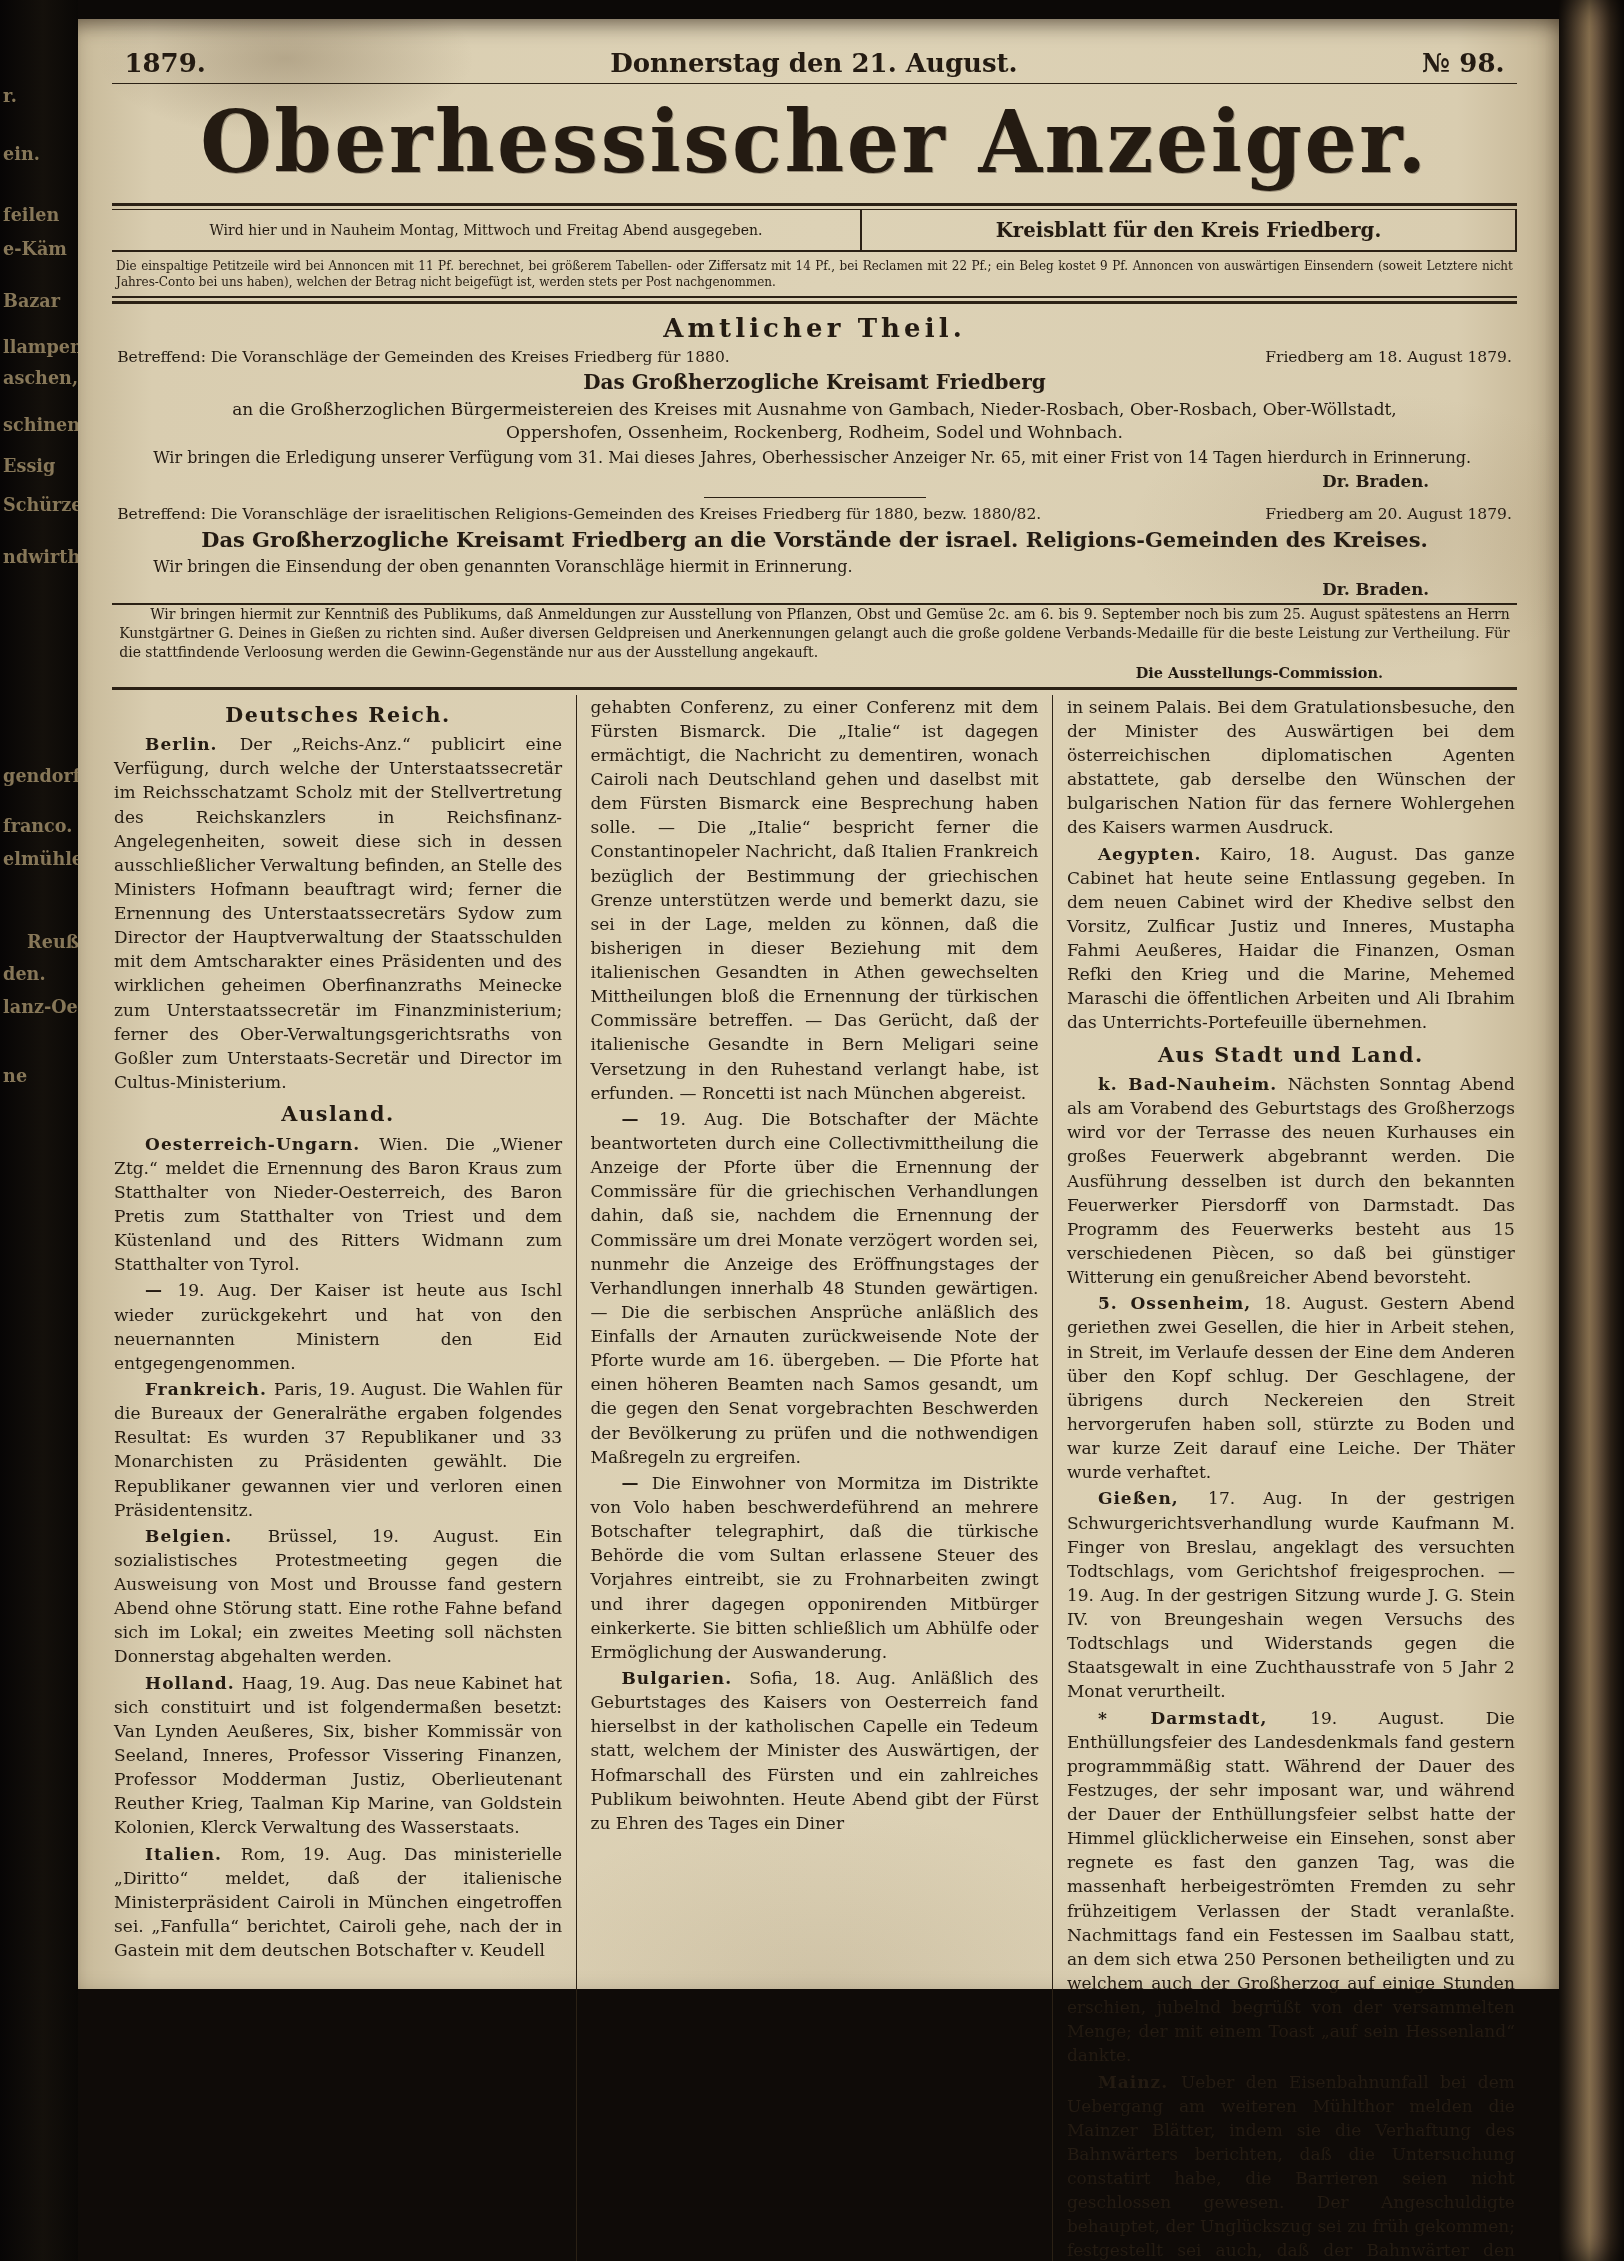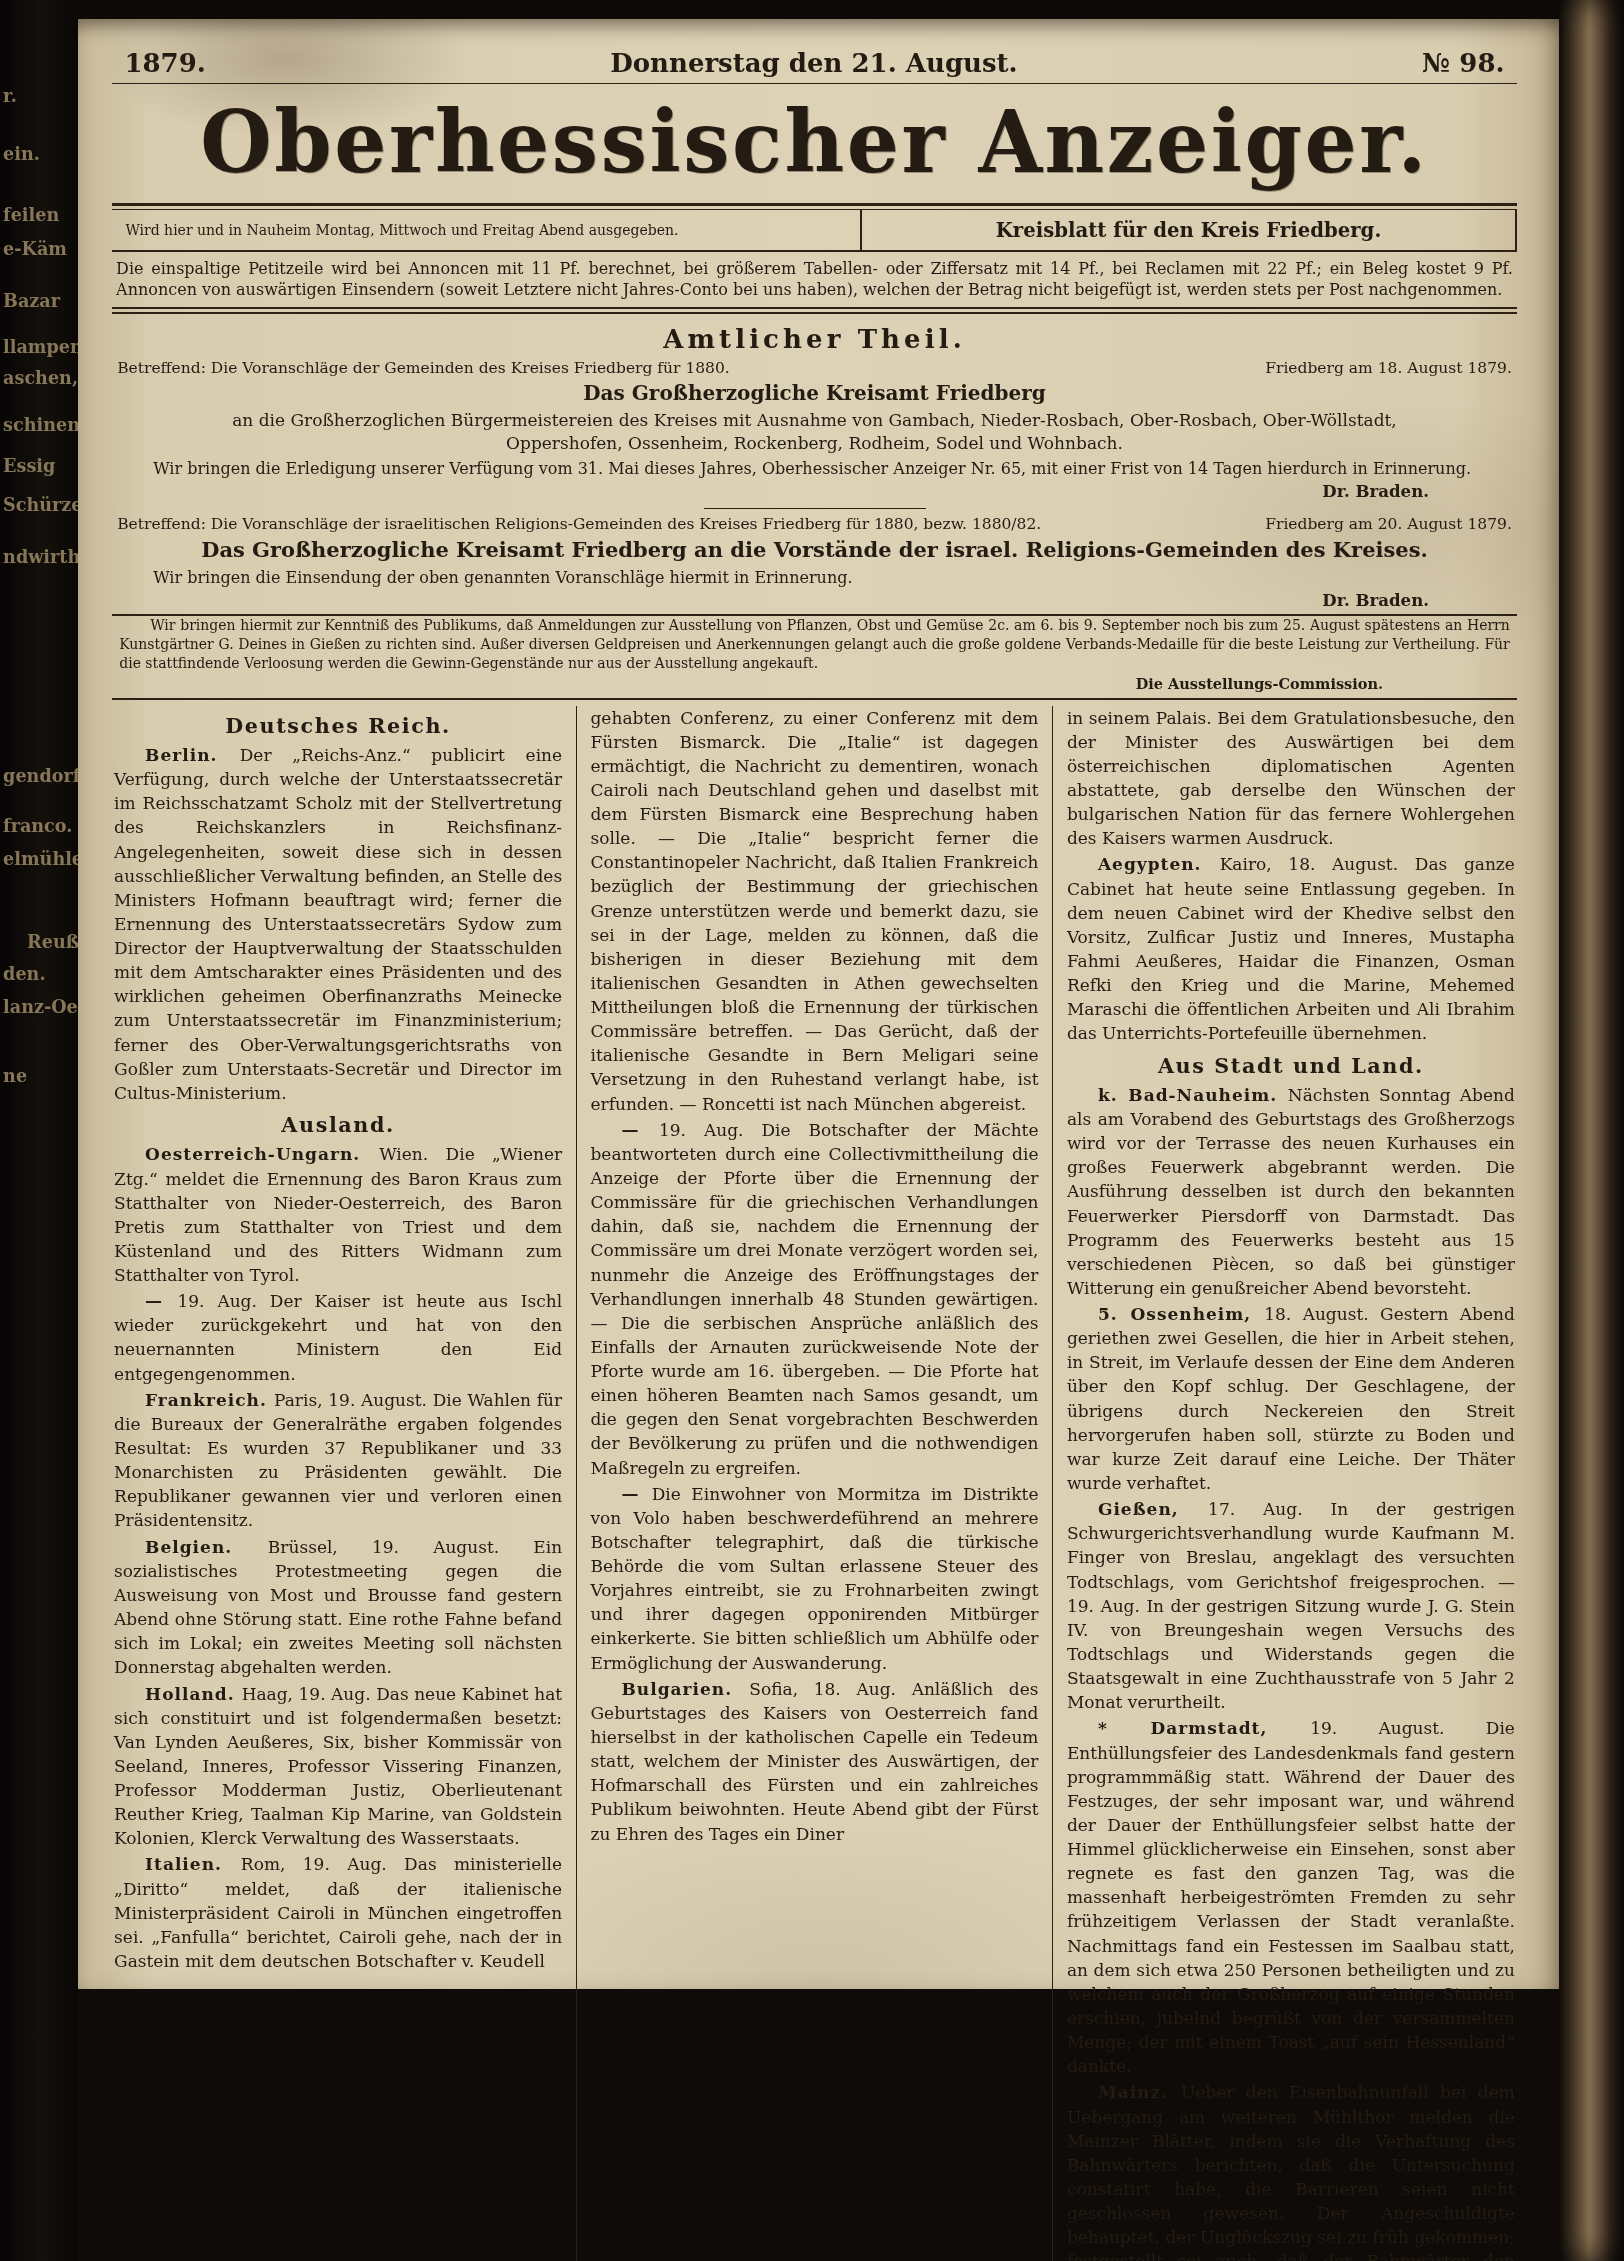--- a/index.html
+++ b/index.html
@@ -39,25 +39,25 @@
 
   
   .top-row { display:flex; justify-content:space-between; align-items:baseline;
              font-size:26px; font-weight:bold; padding:0 12.4px 5.2px 12.4px; }
   .masthead { text-align:center; font-size:82px; font-weight:bold; letter-spacing:2.6px;
               padding:9.3px 0 13.4px 0; transform:scaleY(1.06);
               text-shadow:1px 1px 0 rgba(36,27,18,.35); }
 
   .info-row { display:flex; align-items:stretch; }
   .info-cell { padding:8.3px 13.4px; display:flex; flex-direction:column; justify-content:center; }
-  .info-left, .info-right { flex:1.15; font-size:14px; line-height:1.35; }
+  .info-left, .info-right { flex:1.15; font-size:14px; text-align:center; line-height:1.35; }
   .info-center { flex:1; font-size:19.7px; font-weight:bold; text-align:center; }
   .vsep { width:1.6px; background:#2b2115; }
 
-  .pricing { font-size:16px; line-height:1.35; text-align:justify; padding:6.2px 4.1px; }
+  .pricing { font-size:12px; line-height:1.35; text-align:justify; padding:6.2px 4.1px; }
 
   
   .sec-heading { text-align:center; font-weight:bold; font-size:26px; letter-spacing:4.1px; margin:9.3px 0 5.2px; }
   .betreff-row { display:flex; justify-content:space-between; font-size:15.5px; margin:3.1px 5.2px; }
   .notice-title { text-align:center; font-weight:bold; font-size:20px; margin:4.1px 0; }
   .notice-title-sm { text-align:center; font-weight:bold; font-size:21px; margin:4.1px 0; }
   .addressees { text-align:center; font-size:17px; line-height:1.35; margin:2.1px 72px; }
   .notice-body { font-size:16px; line-height:1.4; text-indent:36px; margin:3.1px 5.2px 0; }
   .signature { text-align:right; font-size:16.6px; font-weight:bold; padding-right:88px; margin:1px 0 4.1px; }
 

